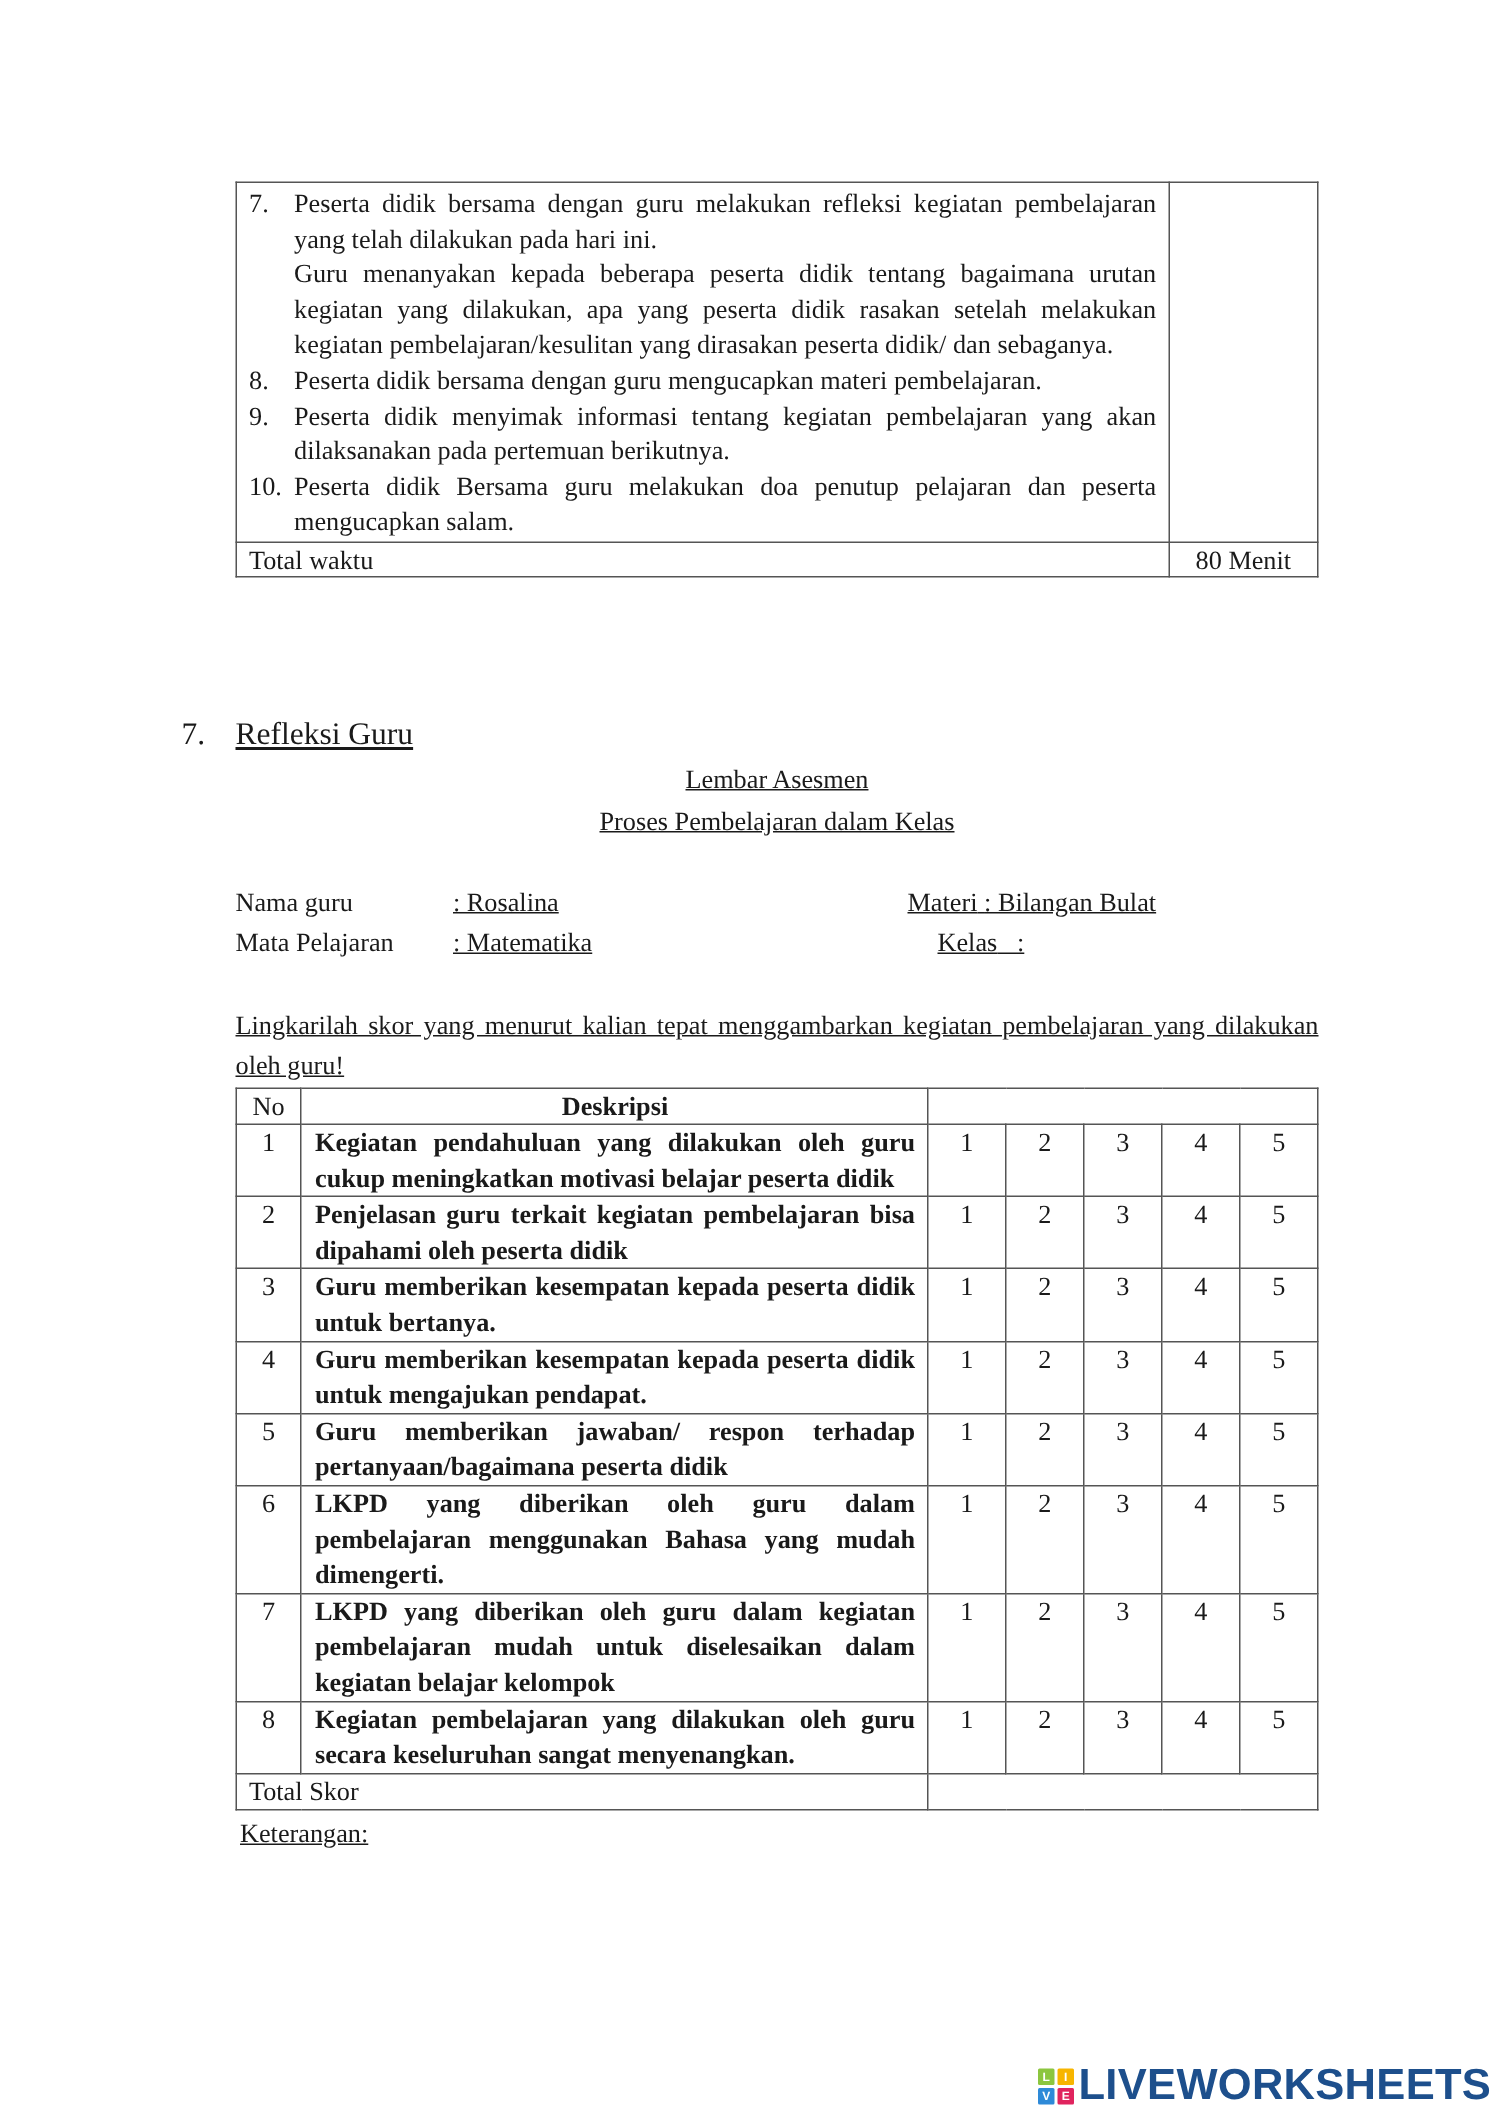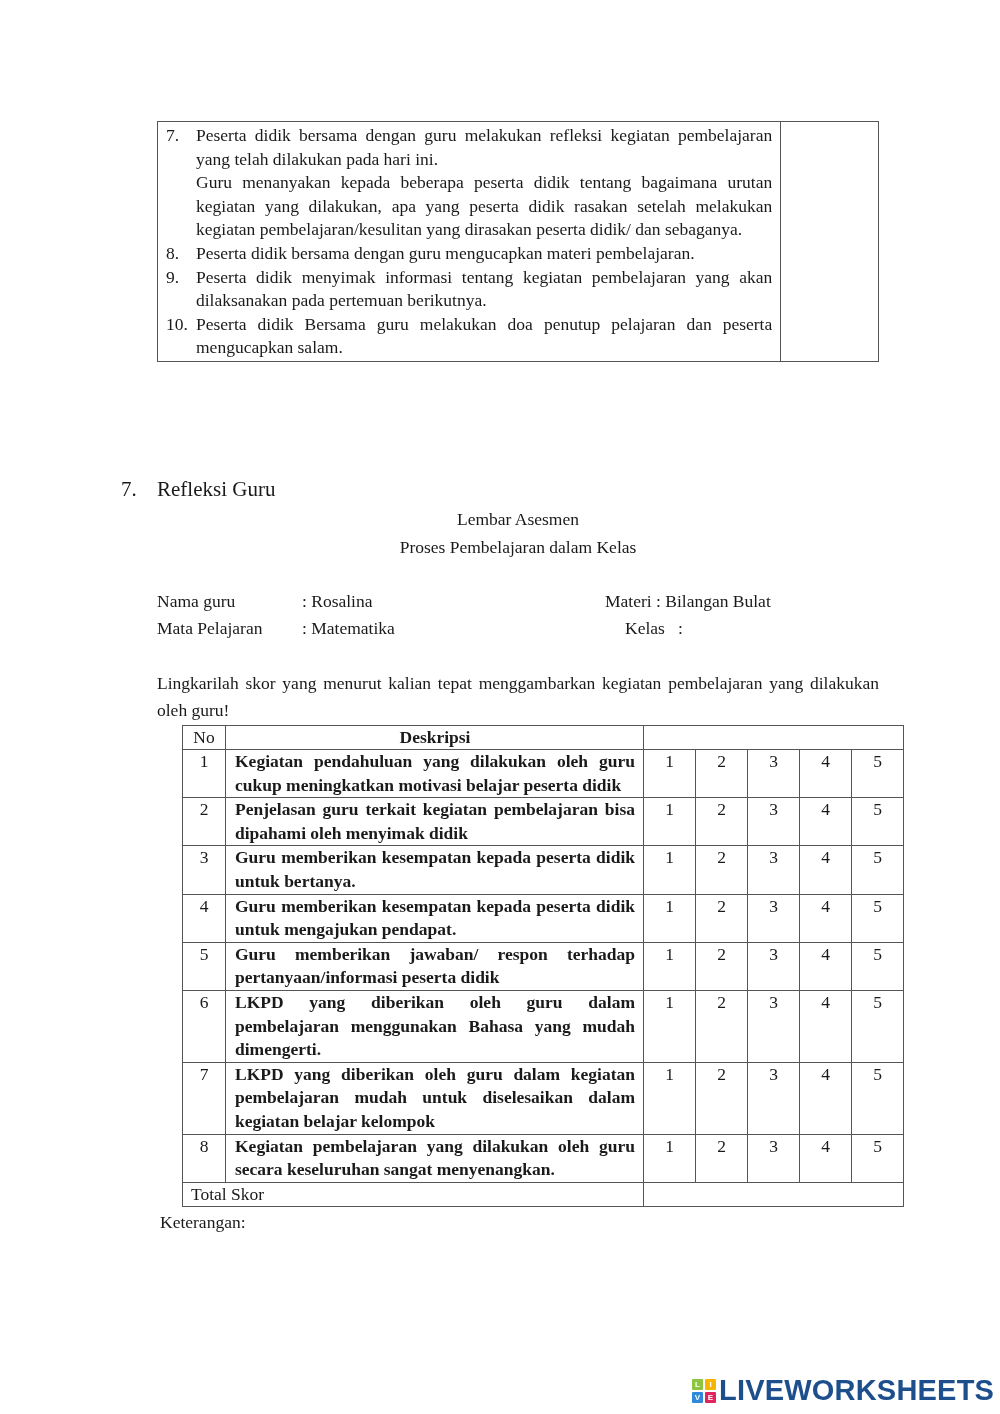--- a/index.html
+++ b/index.html
@@ -2,21 +2,21 @@
 <html><head>
 <meta charset="utf-8">
 <style>
   html, body { margin: 0; padding: 0; background: #ffffff; }
   body {
     width: 1000px; height: 1414px; position: relative; overflow: hidden;
     font-family: "Liberation Serif", "DejaVu Serif", serif;
     color: #1a1a1a;
     font-size: 17.5px;
   }
-  .abs { position: absolute; }
+  .abs { position: absolute; text-decoration: underline; }
   
   .top-table {
     position: absolute; left: 157px; top: 121px; width: 722px;
     border-collapse: collapse;
   }
   .top-table td { border: 1px solid #555; vertical-align: top; padding: 0; }
   .top-table .main-cell { width: 620px; padding: 2px 8px 1px 8px; }
   .top-table .side-cell { width: 100px; }
   .olist { margin: 0; padding: 0; list-style: none; }
   .olist li { display: flex; line-height: 23.6px; }
@@ -29,21 +29,21 @@
   .section-heading { left: 121px; top: 477px; font-size: 21px; }
   .section-heading .n { display: inline-block; width: 36px; }
   .center-title { left: 0; width: 1036px; text-align: center; }
   .info-row { line-height: 28px; }
   .info-label { display: inline-block; width: 145px; }
 
   .instruction { left: 157px; top: 670px; width: 722px; line-height: 27px; text-align: justify; }
 
   .assess-table {
     position: absolute; left: 157px; top: 725px; width: 722px;
-    border-collapse: collapse; table-layout: fixed; margin-left: 25px;
+    border-collapse: collapse; table-layout: fixed;
   }
   .assess-table td { border: 1px solid #555; vertical-align: top; line-height: 23.6px; padding: 0; }
   .assess-table .c-no { width: 42px; text-align: center; }
   .assess-table .c-desc { width: 400px; padding: 0 8px 0 9px; text-align: justify; font-weight: bold; }
   .assess-table .c-sc { text-align: center; }
   .assess-table .c-sc.w1 { width: 52px; }
   .assess-table .c-sc.w2 { width: 53px; }
   .assess-table .c-sc.w3 { width: 52px; }
   .assess-table .c-sc.w4 { width: 52px; }
   .assess-table .c-sc.w5 { width: 45px; }
@@ -95,20 +95,24 @@
         <li>
           <span class="num">10.</span>
           <span class="txt">
             <p>Peserta didik Bersama guru melakukan doa penutup pelajaran dan peserta mengucapkan salam.</p>
           </span>
         </li>
       </ul>
     </td>
     <td class="side-cell"></td>
   </tr>
+  <tr class="total-row">
+    <td>Total waktu</td>
+    <td class="val">80 Menit</td>
+  </tr>
 </tbody>
   </table>
 
 <div class="abs section-heading">
   <span class="n">7.</span><span>Refleksi Guru</span>
 </div>
 
 <div class="abs center-title" style="top:507px; line-height:24px;">Lembar Asesmen</div>
 <div class="abs center-title" style="top:535px; line-height:24px;">Proses Pembelajaran dalam Kelas</div>
 
@@ -140,21 +144,21 @@
         <td class="c-no">1</td>
         <td class="c-desc">Kegiatan pendahuluan yang dilakukan oleh guru cukup meningkatkan motivasi belajar peserta didik</td>
         <td class="c-sc w1">1</td>
         <td class="c-sc w2">2</td>
         <td class="c-sc w3">3</td>
         <td class="c-sc w4">4</td>
         <td class="c-sc w5">5</td>
       </tr>
       <tr>
         <td class="c-no">2</td>
-        <td class="c-desc">Penjelasan guru terkait kegiatan pembelajaran bisa dipahami oleh menyimak didik</td>
+        <td class="c-desc">Penjelasan guru terkait kegiatan pembelajaran bisa dipahami oleh peserta didik</td>
         <td class="c-sc w1">1</td>
         <td class="c-sc w2">2</td>
         <td class="c-sc w3">3</td>
         <td class="c-sc w4">4</td>
         <td class="c-sc w5">5</td>
       </tr>
       <tr>
         <td class="c-no">3</td>
         <td class="c-desc">Guru memberikan kesempatan kepada peserta didik untuk bertanya.</td>
         <td class="c-sc w1">1</td>
@@ -167,21 +171,21 @@
         <td class="c-no">4</td>
         <td class="c-desc">Guru memberikan kesempatan kepada peserta didik untuk mengajukan pendapat.</td>
         <td class="c-sc w1">1</td>
         <td class="c-sc w2">2</td>
         <td class="c-sc w3">3</td>
         <td class="c-sc w4">4</td>
         <td class="c-sc w5">5</td>
       </tr>
       <tr>
         <td class="c-no">5</td>
-        <td class="c-desc">Guru memberikan jawaban/ respon terhadap pertanyaan/informasi peserta didik</td>
+        <td class="c-desc">Guru memberikan jawaban/ respon terhadap pertanyaan/bagaimana peserta didik</td>
         <td class="c-sc w1">1</td>
         <td class="c-sc w2">2</td>
         <td class="c-sc w3">3</td>
         <td class="c-sc w4">4</td>
         <td class="c-sc w5">5</td>
       </tr>
       <tr>
         <td class="c-no">6</td>
         <td class="c-desc">LKPD yang diberikan oleh guru dalam pembelajaran menggunakan Bahasa yang mudah dimengerti.</td>
         <td class="c-sc w1">1</td>

